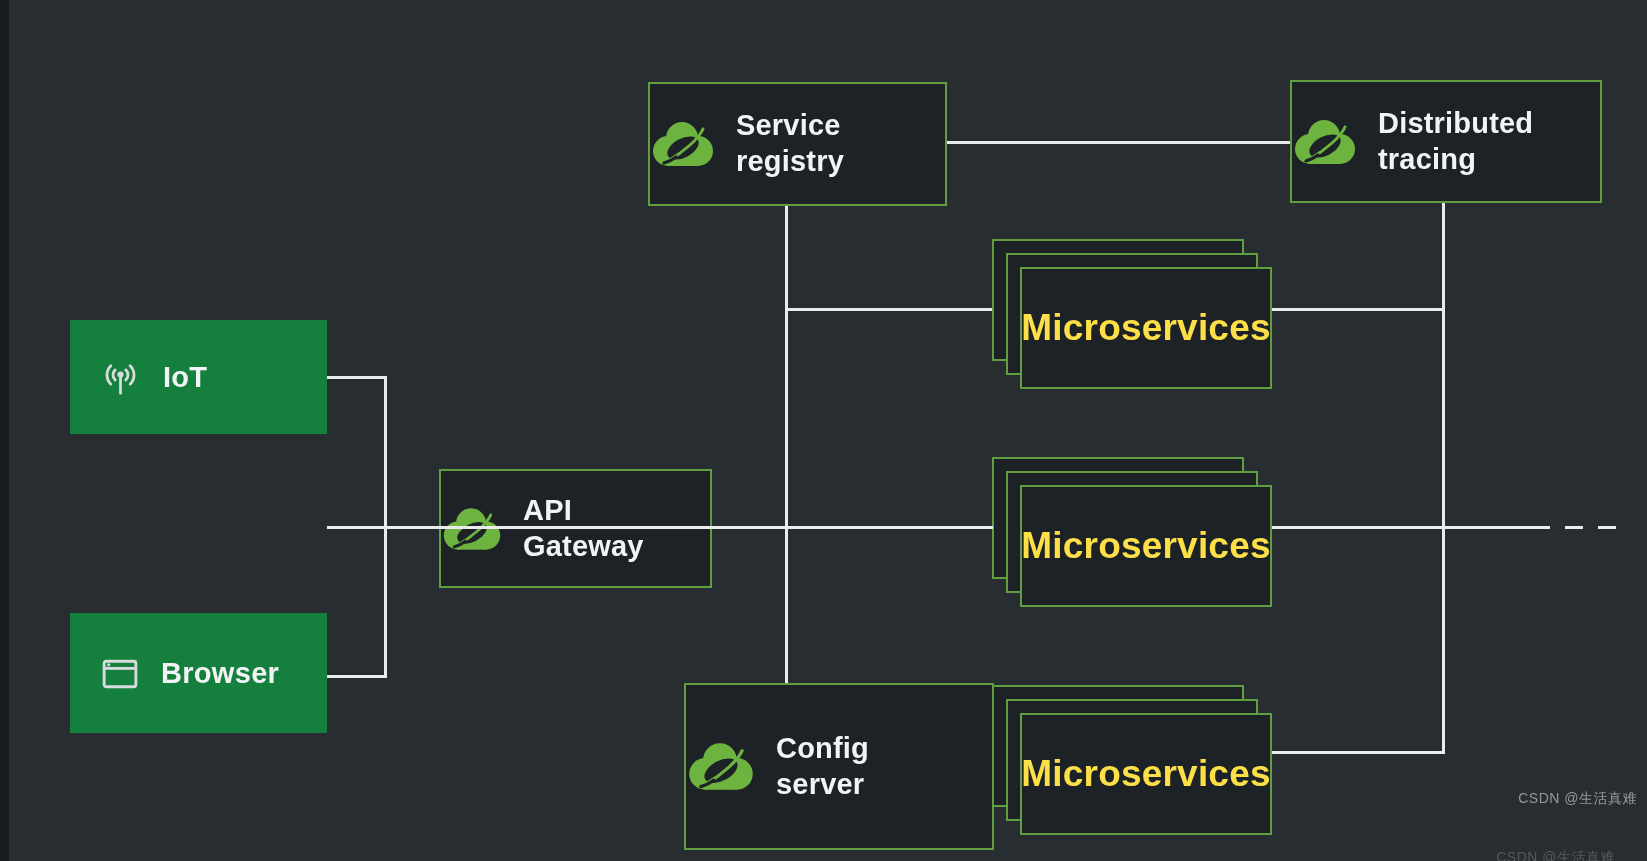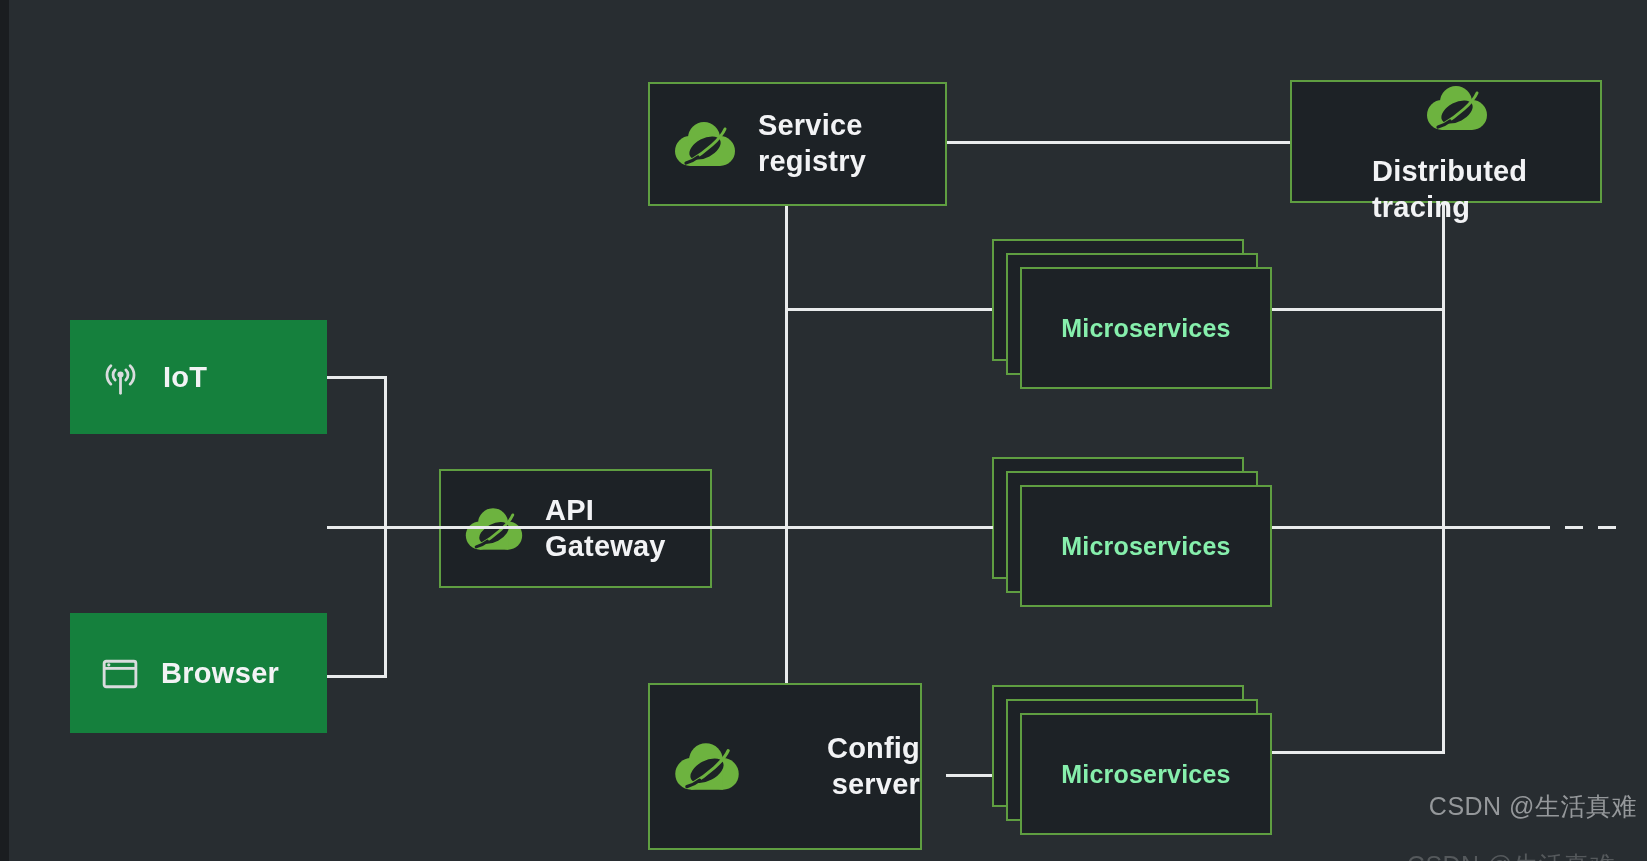--- a/index.html
+++ b/index.html
@@ -13,36 +13,36 @@
   .line.over{z-index:3;}
   
   .client-box{
     position:absolute;background:#15803d;z-index:2;
     display:flex;align-items:center;gap:19px;padding-left:27px;box-sizing:border-box;
   }
   .client-box .label{color:#f2f3f5;font-size:29px;font-weight:700;letter-spacing:.3px;}
   
   .spring-box{
     position:absolute;background:#1d2226;border:2.5px solid #5f9e41;z-index:2;
-    display:flex;align-items:center;gap:20px;padding-left:22px;box-sizing:border-box;
+    display:flex;align-items:center;gap:20px;box-sizing:border-box;
   }
   .spring-box .label{
     color:#f2f3f5;font-size:29px;font-weight:600;line-height:1.24;
     max-width:170px;letter-spacing:.2px;
   }
   
   .ms-box{
     position:absolute;width:252px;height:122px;background:#1d2226;
     border:2.5px solid #5f9e41;box-sizing:border-box;z-index:2;
   }
   .ms-front{display:flex;align-items:center;justify-content:center;}
-  .ms-front .label{color:#86efac;font-size:25px;font-weight:600;letter-spacing:.2px;}
+  .ms-front .label{color:#fde047;font-size:37px;font-weight:600;letter-spacing:.2px;}
   .icon{flex:0 0 auto;display:block;}
   .watermark{
-    position:absolute;color:#95989b;font-size:25px;letter-spacing:.5px;z-index:4;
+    position:absolute;color:#95989b;font-size:14px;letter-spacing:.5px;z-index:4;
     white-space:nowrap;
   }
   .watermark.dim{color:#55595c;}
 </style>
 </head>
 <body>
 
 <div id="canvas">
 
   <div class="edge-strip"></div>
@@ -101,21 +101,21 @@
         <circle cx="32" cy="20" r="16"></circle>
           <rect x="18" y="28" width="30" height="20"></rect>
       </g>
       <ellipse cx="33" cy="30" rx="17" ry="9.5" transform="rotate(-28 33 30)" fill="#1d2226"></ellipse>
       <path d="M18,43 Q30,36 40,27 T53,11" fill="none" stroke="#6db33f" stroke-width="3" stroke-linecap="round"></path>
       <path d="M14,45 Q21,43 26,39" fill="none" stroke="#1d2226" stroke-width="3.2" stroke-linecap="round"></path>
     </svg>
     <span class="label">Service registry</span>
   </div>
 
-  <div class="spring-box" style="left:1290px;top:80px;width:312px;height:123px;flex-direction:column;">
+  <div class="spring-box" style="left:1290px;top:80px;width:312px;height:123px;">
     <svg class="icon" width="66" height="52" viewBox="0 0 66 52">
       <g fill="#6db33f">
         <circle cx="18" cy="33" r="15"></circle>
           <circle cx="48" cy="33" r="15"></circle>
         <circle cx="32" cy="20" r="16"></circle>
           <rect x="18" y="28" width="30" height="20"></rect>
       </g>
       <ellipse cx="33" cy="30" rx="17" ry="9.5" transform="rotate(-28 33 30)" fill="#1d2226"></ellipse>
       <path d="M18,43 Q30,36 40,27 T53,11" fill="none" stroke="#6db33f" stroke-width="3" stroke-linecap="round"></path>
       <path d="M14,45 Q21,43 26,39" fill="none" stroke="#1d2226" stroke-width="3.2" stroke-linecap="round"></path>
@@ -131,21 +131,21 @@
         <circle cx="32" cy="20" r="16"></circle>
           <rect x="18" y="28" width="30" height="20"></rect>
       </g>
       <ellipse cx="33" cy="30" rx="17" ry="9.5" transform="rotate(-28 33 30)" fill="#1d2226"></ellipse>
       <path d="M18,43 Q30,36 40,27 T53,11" fill="none" stroke="#6db33f" stroke-width="3" stroke-linecap="round"></path>
       <path d="M14,45 Q21,43 26,39" fill="none" stroke="#1d2226" stroke-width="3.2" stroke-linecap="round"></path>
     </svg>
     <span class="label">API Gateway</span>
   </div>
 
-  <div class="spring-box" style="left:648px;top:683px;width:274px;height:167px;text-align:right;">
+  <div class="spring-box" style="left:684px;top:683px;width:310px;height:167px;">
     <svg class="icon" width="70" height="55" viewBox="0 0 66 52">
       <g fill="#6db33f">
         <circle cx="18" cy="33" r="15"></circle>
           <circle cx="48" cy="33" r="15"></circle>
         <circle cx="32" cy="20" r="16"></circle>
           <rect x="18" y="28" width="30" height="20"></rect>
       </g>
       <ellipse cx="33" cy="30" rx="17" ry="9.5" transform="rotate(-28 33 30)" fill="#1d2226"></ellipse>
       <path d="M18,43 Q30,36 40,27 T53,11" fill="none" stroke="#6db33f" stroke-width="3" stroke-linecap="round"></path>
       <path d="M14,45 Q21,43 26,39" fill="none" stroke="#1d2226" stroke-width="3.2" stroke-linecap="round"></path>

